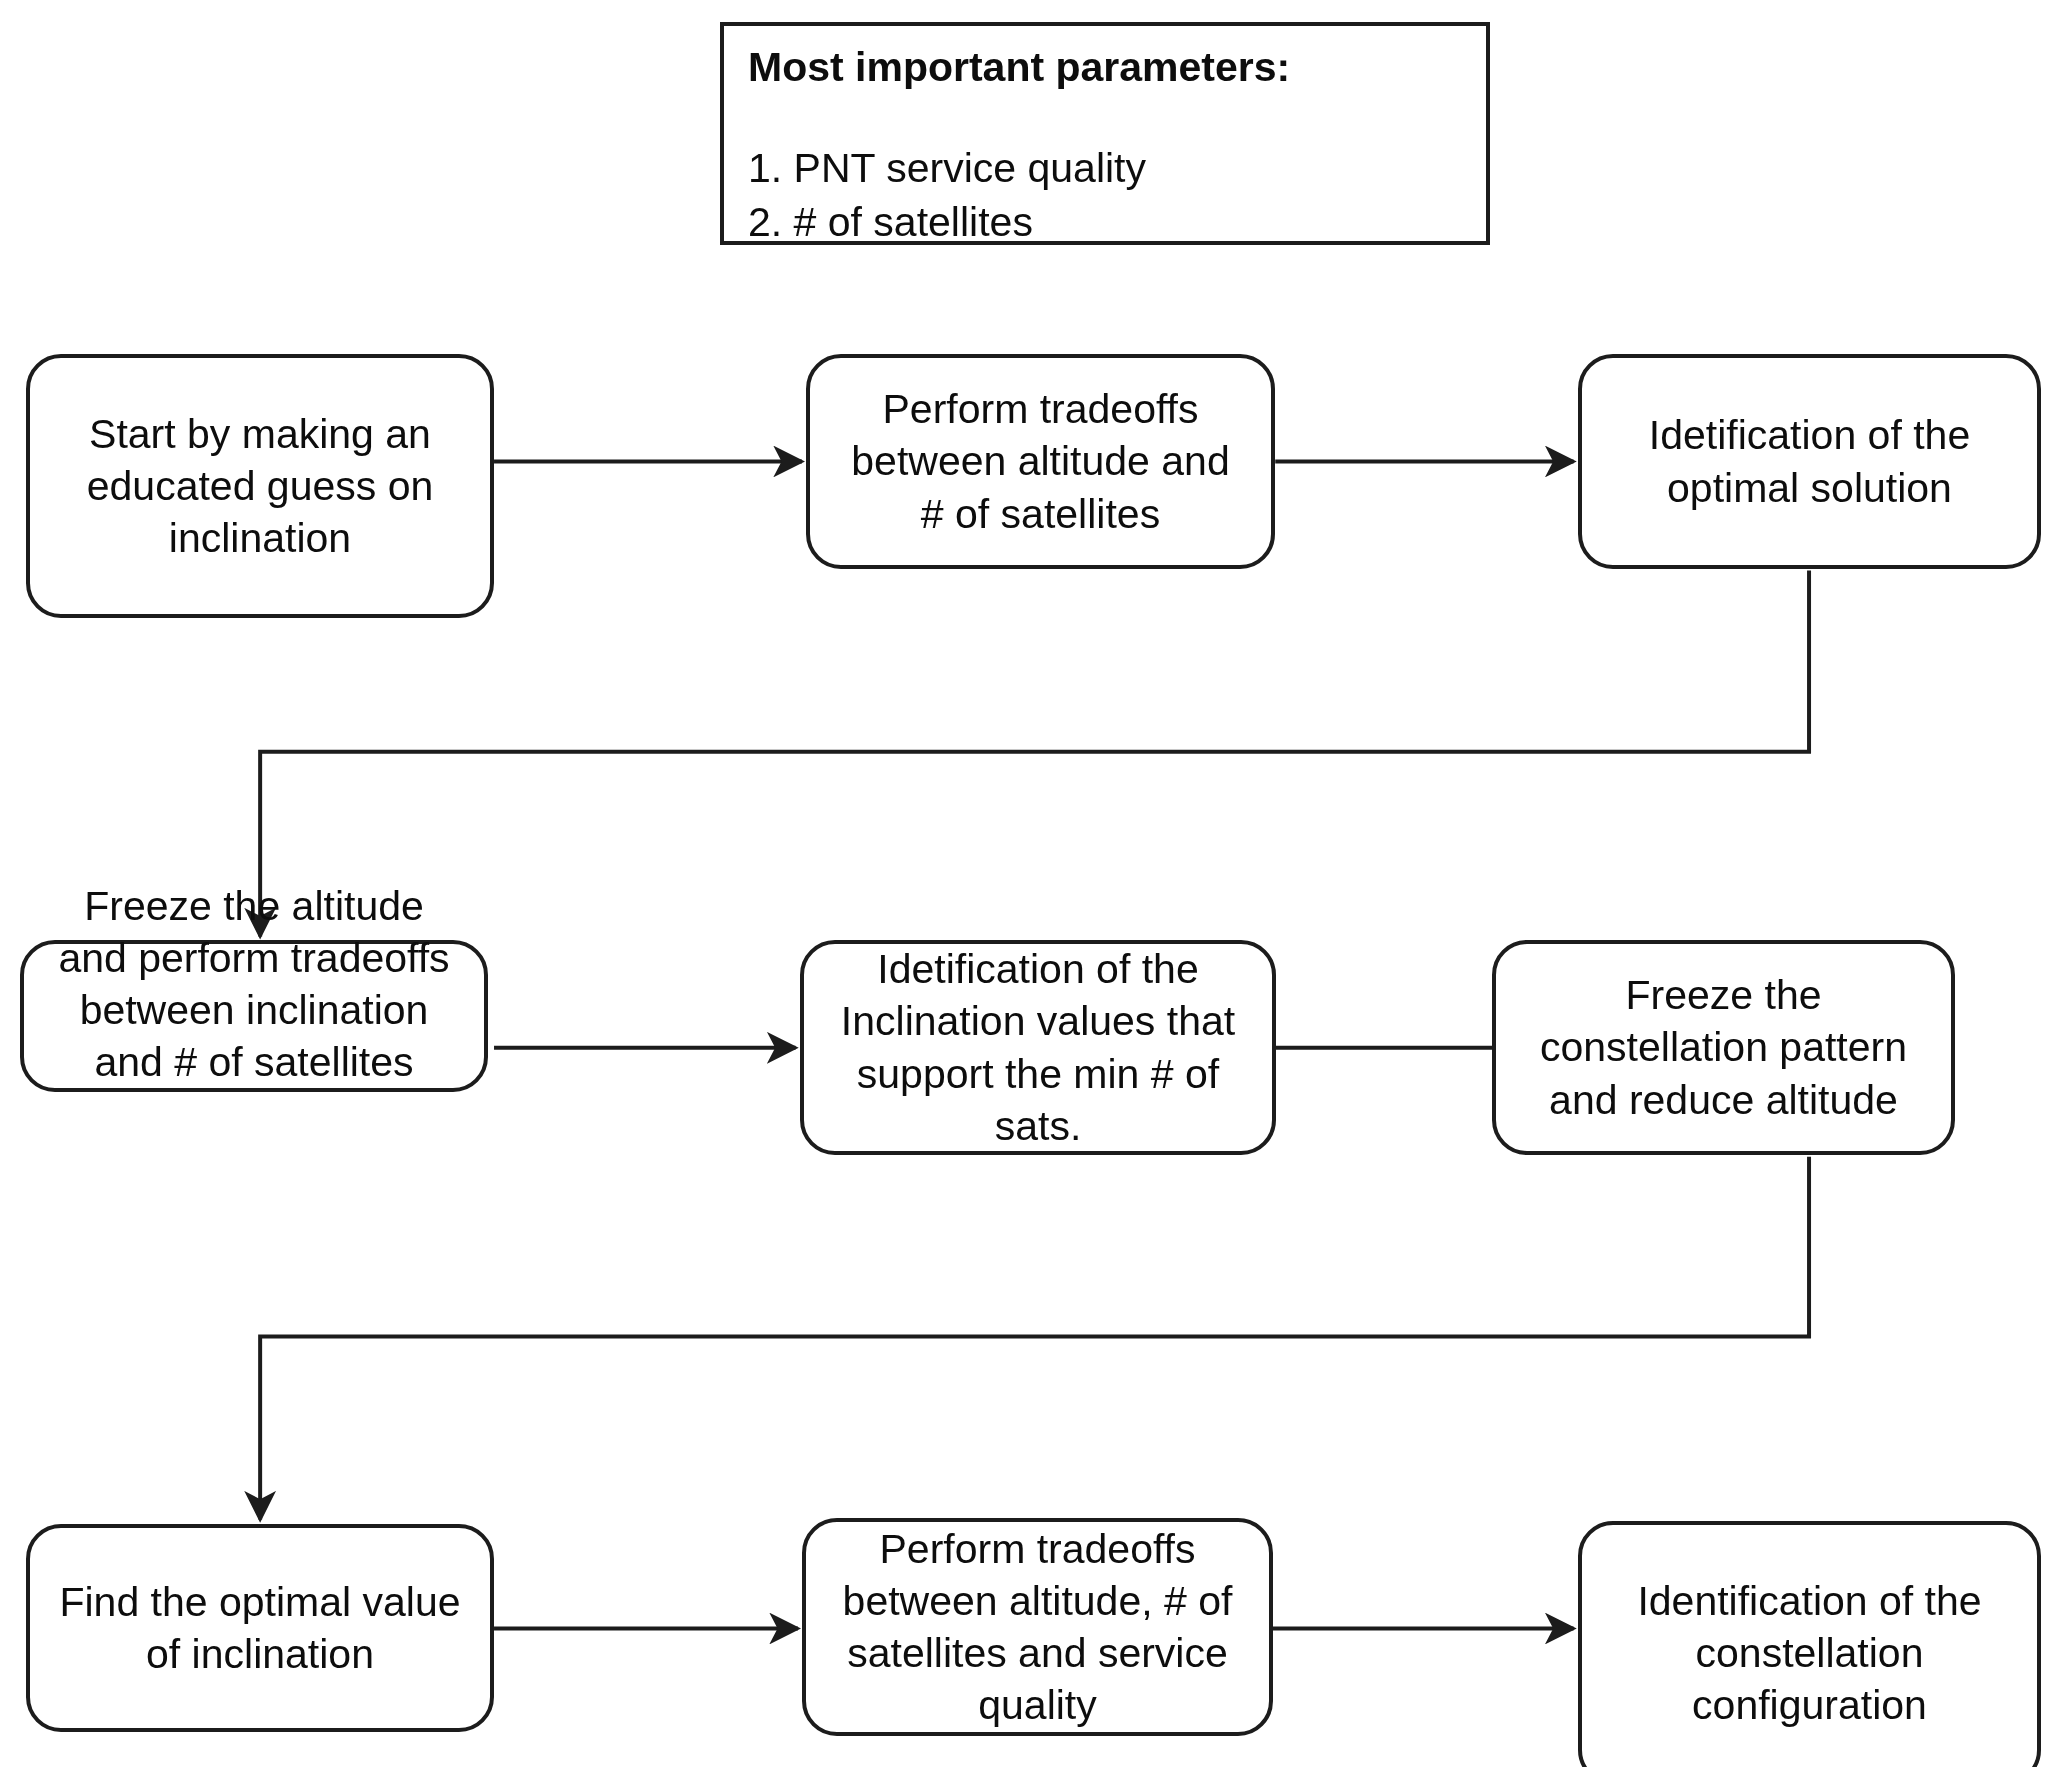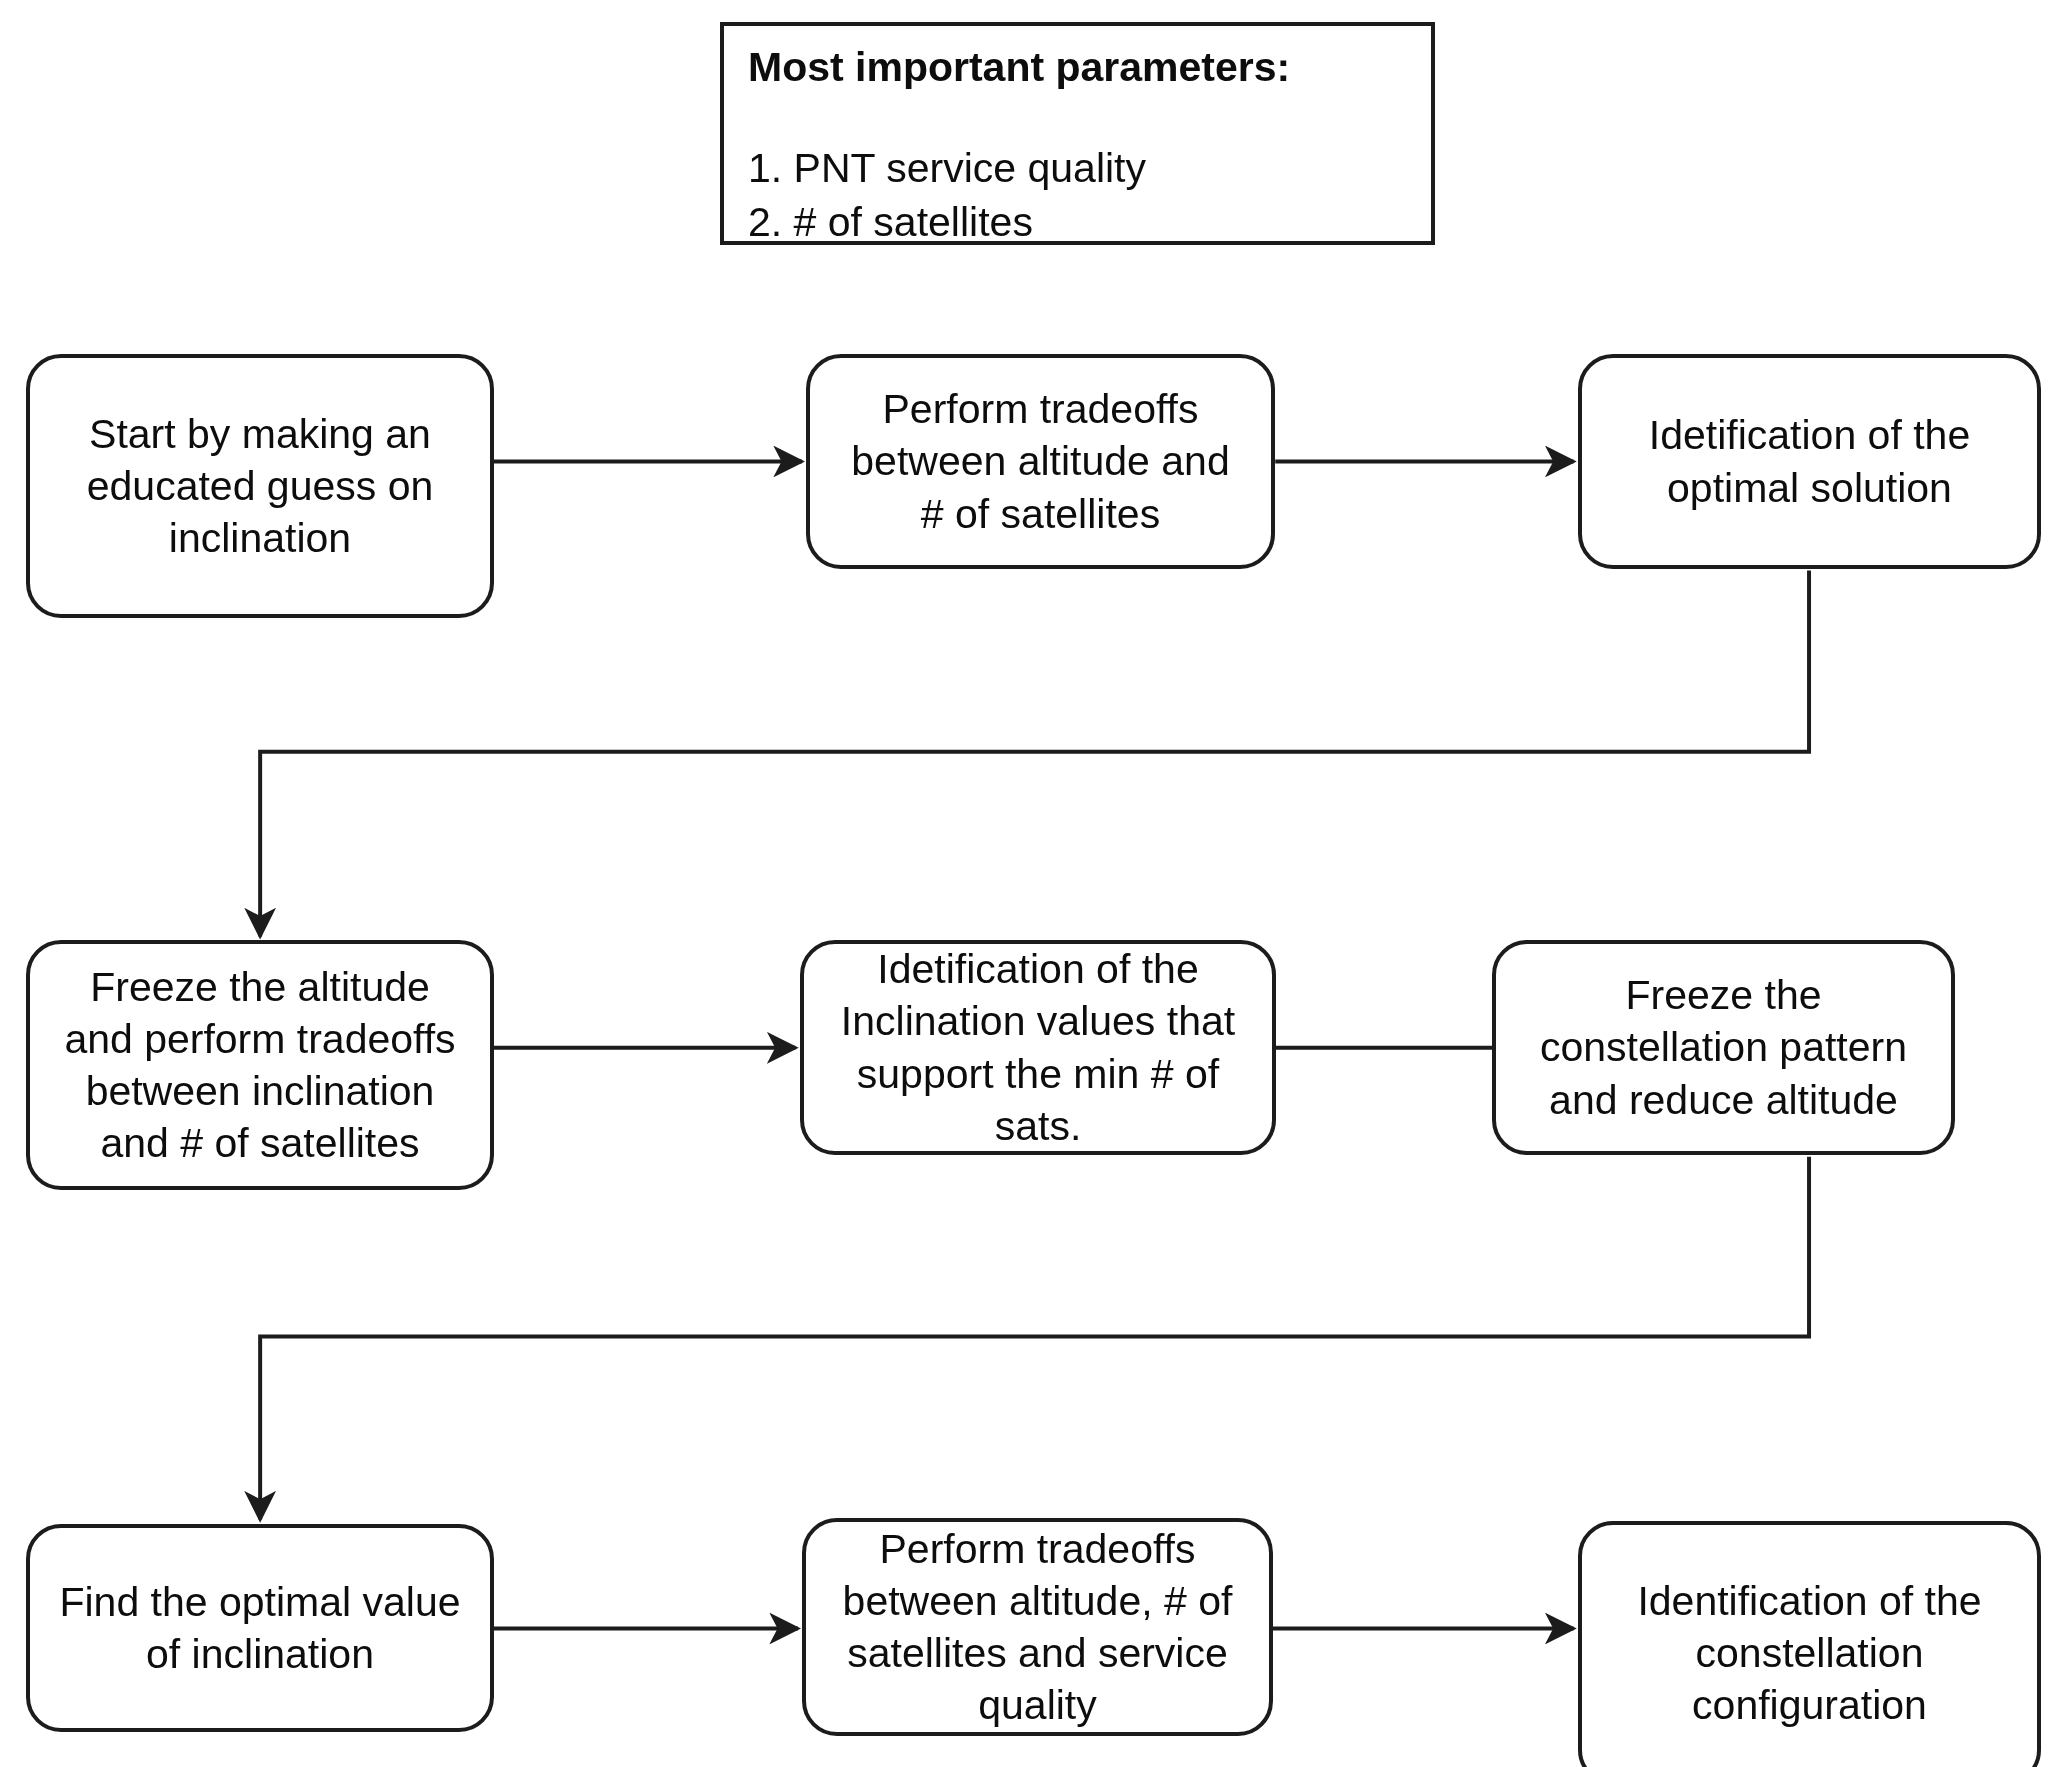--- a/index.html
+++ b/index.html
@@ -39,21 +39,21 @@
     padding: 0 4.8px;
   }
   .node-label {
     white-space: pre-line;
   }
   .params {
     position: absolute;
     box-sizing: border-box;
     left: 720px;
     top: 22px;
-    width: 715px;
+    width: 770px;
     height: 223px;
     background: #ffffff;
     border: 4px solid #1c1c1c;
     padding: 17.5px 24px;
   }
   .params-title {
     font-size: 41px;
     font-weight: bold;
     white-space: nowrap;
   }
@@ -102,21 +102,21 @@
     <span class="node-label">Perform tradeoffs
 between altitude and
 # of satellites</span>
   </div>
 
   <div class="node" style="left:1578px; top:354px; width:463px; height:215px;">
     <span class="node-label">Idetification of the
 optimal solution</span>
   </div>
 
-  <div class="node" style="left:26px; top:940px; width:468px; height:250px;">
+  <div class="node" style="left:20px; top:940px; width:468px; height:152px;align-items:flex-end;">
     <span class="node-label">Freeze the altitude
 and perform tradeoffs
 between inclination
 and # of satellites</span>
   </div>
 
   <div class="node" style="left:800px; top:940px; width:476px; height:215px;">
     <span class="node-label">Idetification of the
 Inclination values that
 support the min # of

